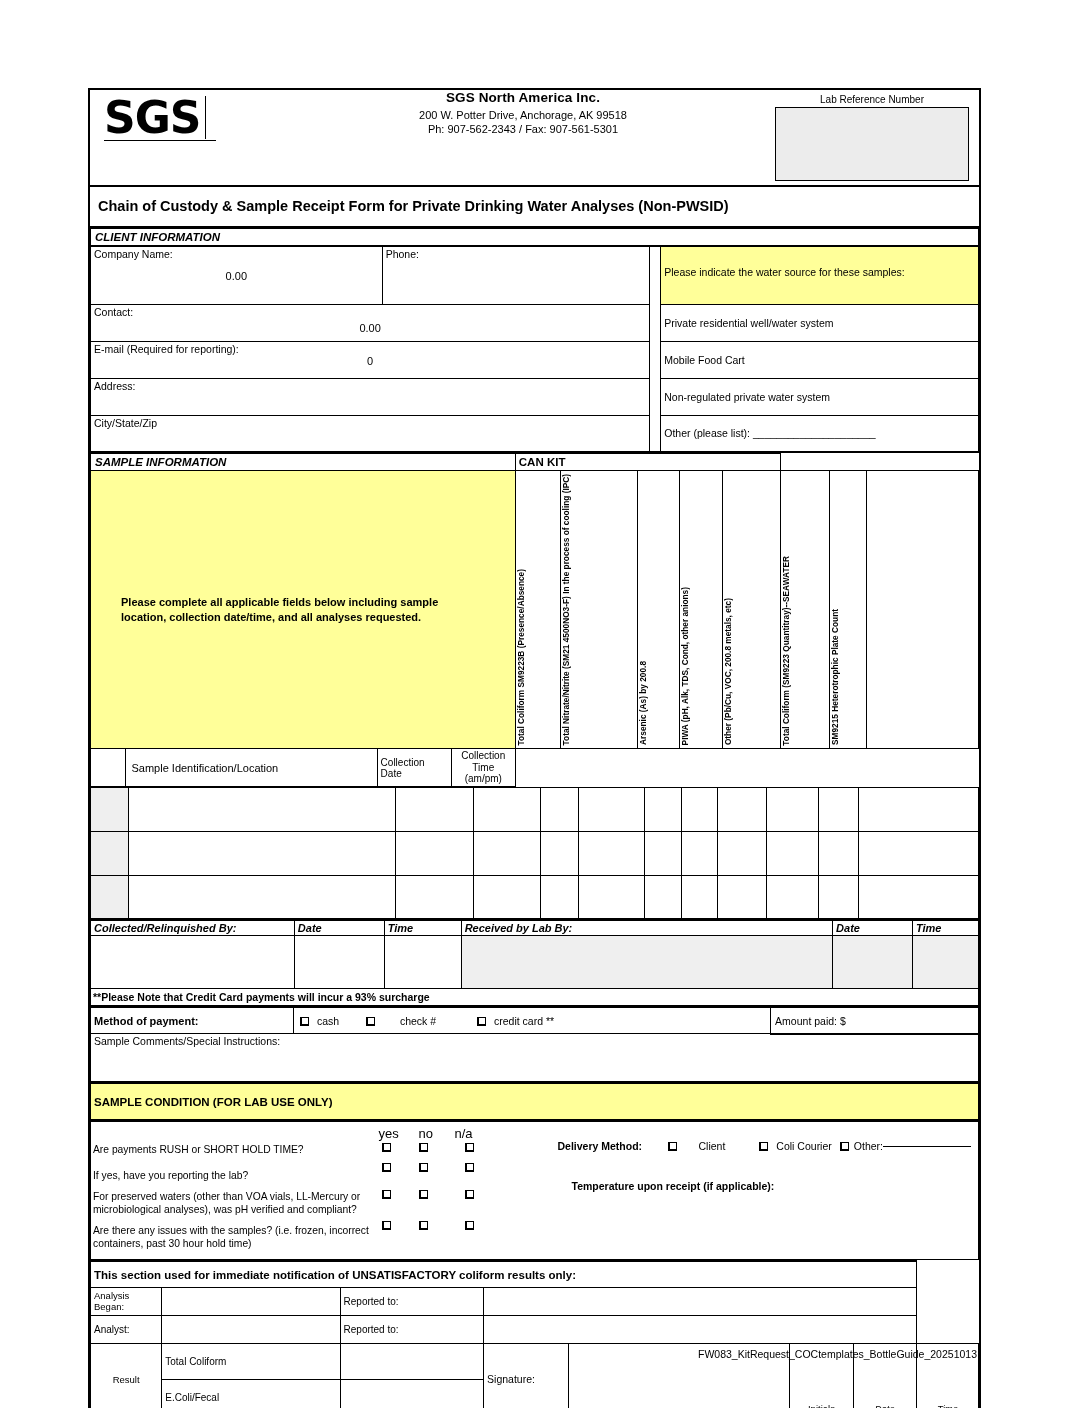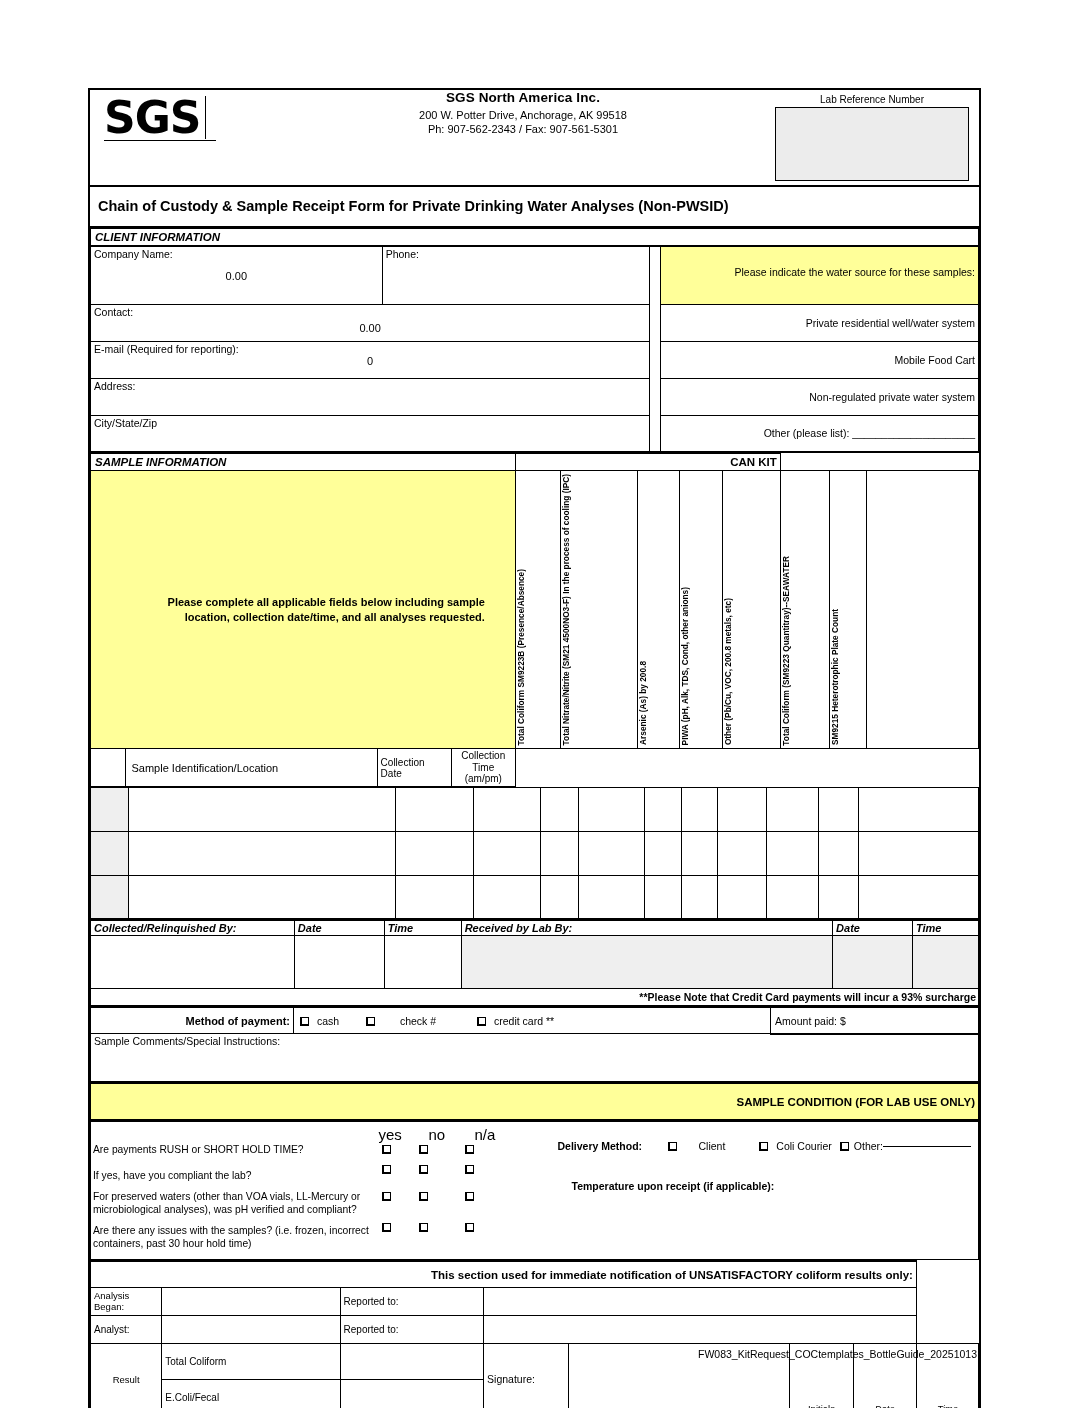--- a/index.html
+++ b/index.html
@@ -51,21 +51,21 @@
   .title {
     flex: 1; font-weight: bold; font-size: 14.5px;
     padding: 11px 0 12px 8px;
   }
   .title-pad { width: 208px; }
 
   
   .sec-head { font-style: italic; font-weight: bold; font-size: 11.5px; padding: 2px 4px; }
   .yellow { background: #ffff99; }
   .grey { background: #efefef; }
-  .ctr { text-align: right; }
+  .ctr { text-align: left; }
   .bold { font-weight: bold; }
   .ital { font-style: italic; }
   .val { text-align: center; font-size: 11px; padding-top: 10px; }
   .chk {
     font-family: "DejaVu Sans", sans-serif;
     display: inline-block; width: 9px; height: 9px;
     border: 1.2px solid #000;
     border-bottom-width: 2.4px; border-left-width: 2.4px;
     vertical-align: -1px;
   }
@@ -350,28 +350,28 @@
     </tbody>
       </table>
 
     <table>
       <tbody>
           <tr>
         <td style="width:286px;border-right:none;padding:0">
           <div style="height:22px"></div>
           <div style="font-size:10.3px;line-height:1.25;padding-left:2px">
             <div style="height:26px">Are payments RUSH or SHORT HOLD TIME?</div>
-            <div style="height:21px">If yes, have you compliant the lab?</div>
+            <div style="height:21px">If yes, have you reporting the lab?</div>
             <div style="height:34px">For preserved waters (other than VOA vials, LL-Mercury or microbiological analyses), was pH verified and compliant?</div>
             <div style="height:34px">Are there any issues with the samples? (i.e. frozen, incorrect containers, past 30 hour hold time)</div>
           </div>
         </td>
 
         <td style="width:175px;border-left:none;border-right:none;padding:0">
-          <div style="display:flex;gap:28px;padding:4px 0 2px 2px;font-size:15px">
+          <div style="display:flex;gap:18px;padding:4px 0 2px 2px;font-size:13px">
             <span style="width:22px">yes</span>
             <span style="width:18px">no</span>
             <span>n/a</span>
           </div>
           <div style="display:flex;gap:28px;padding-left:5px;height:20px">
             <span class="chk"></span>
             <span class="chk"></span>
             <span class="chk" style="margin-left:9px"></span>
           </div>
           <div style="display:flex;gap:28px;padding-left:5px;height:27px">

